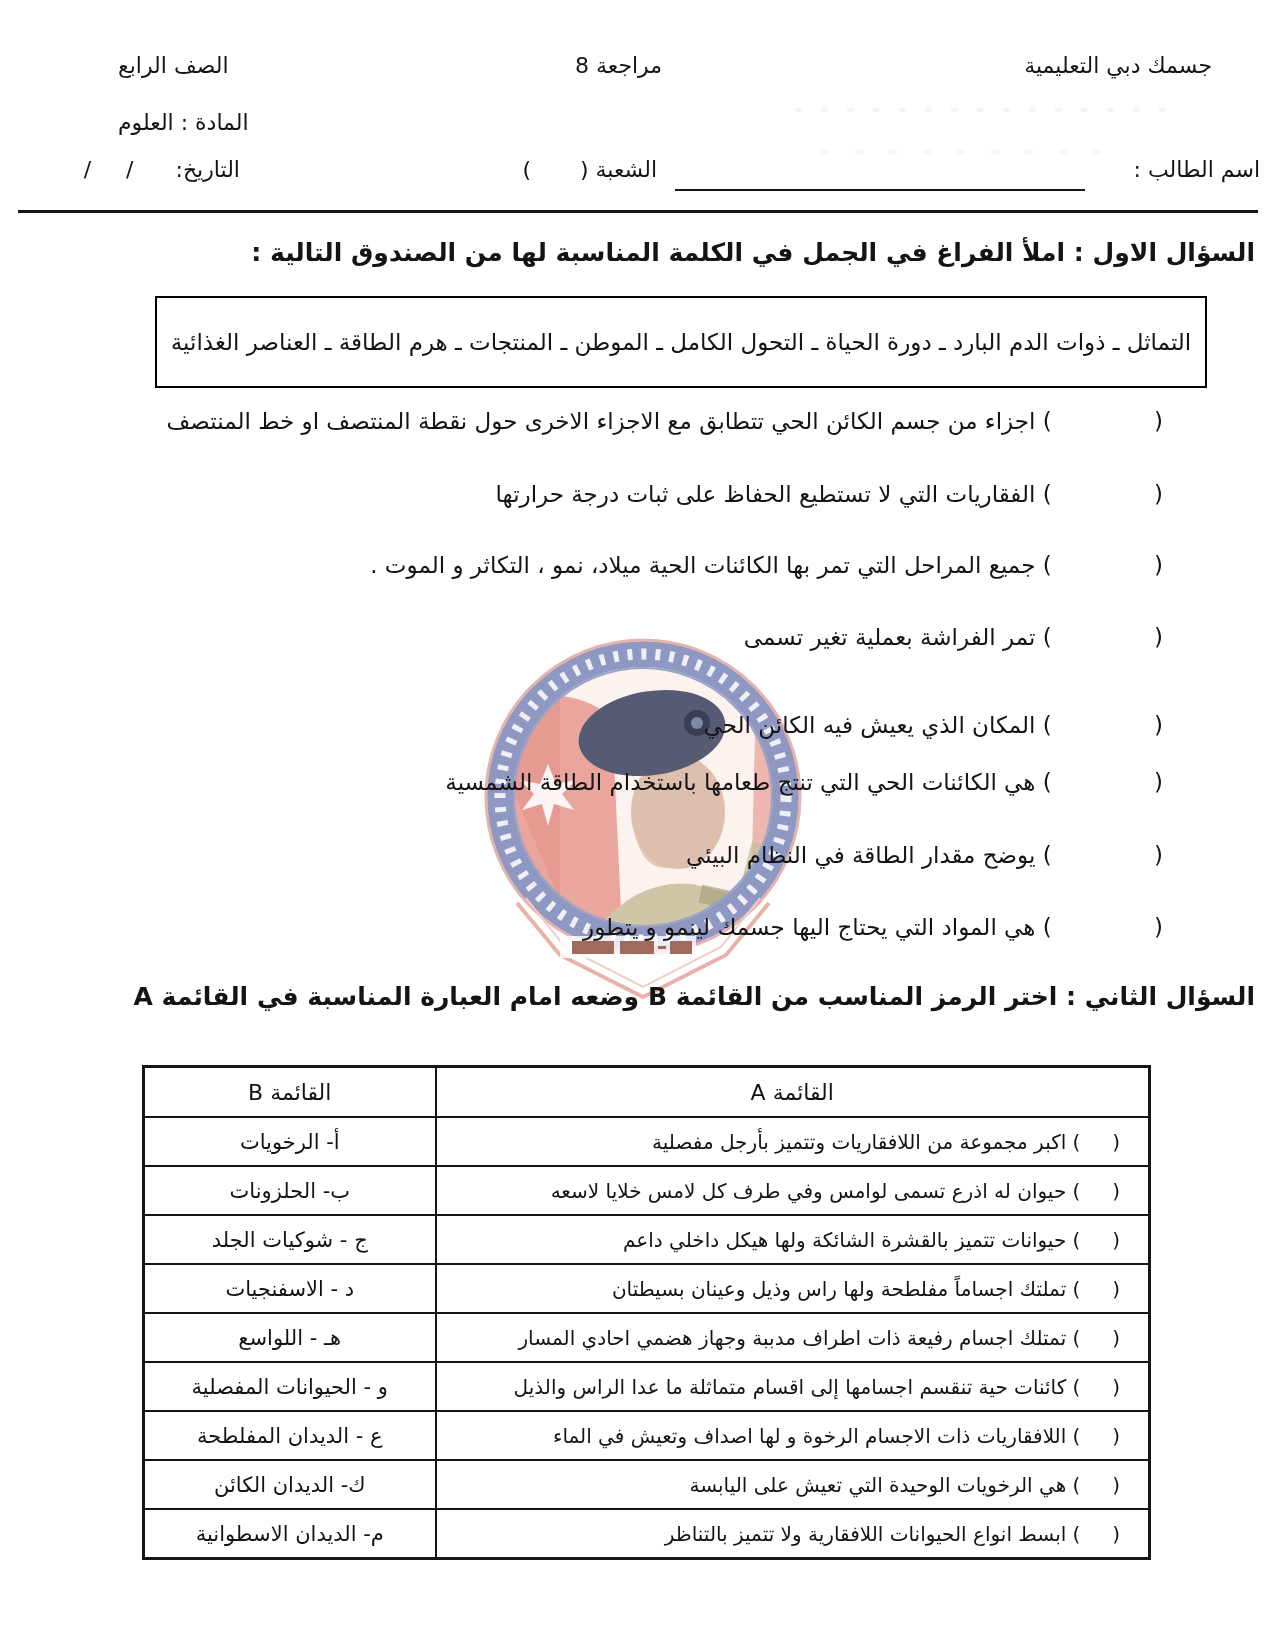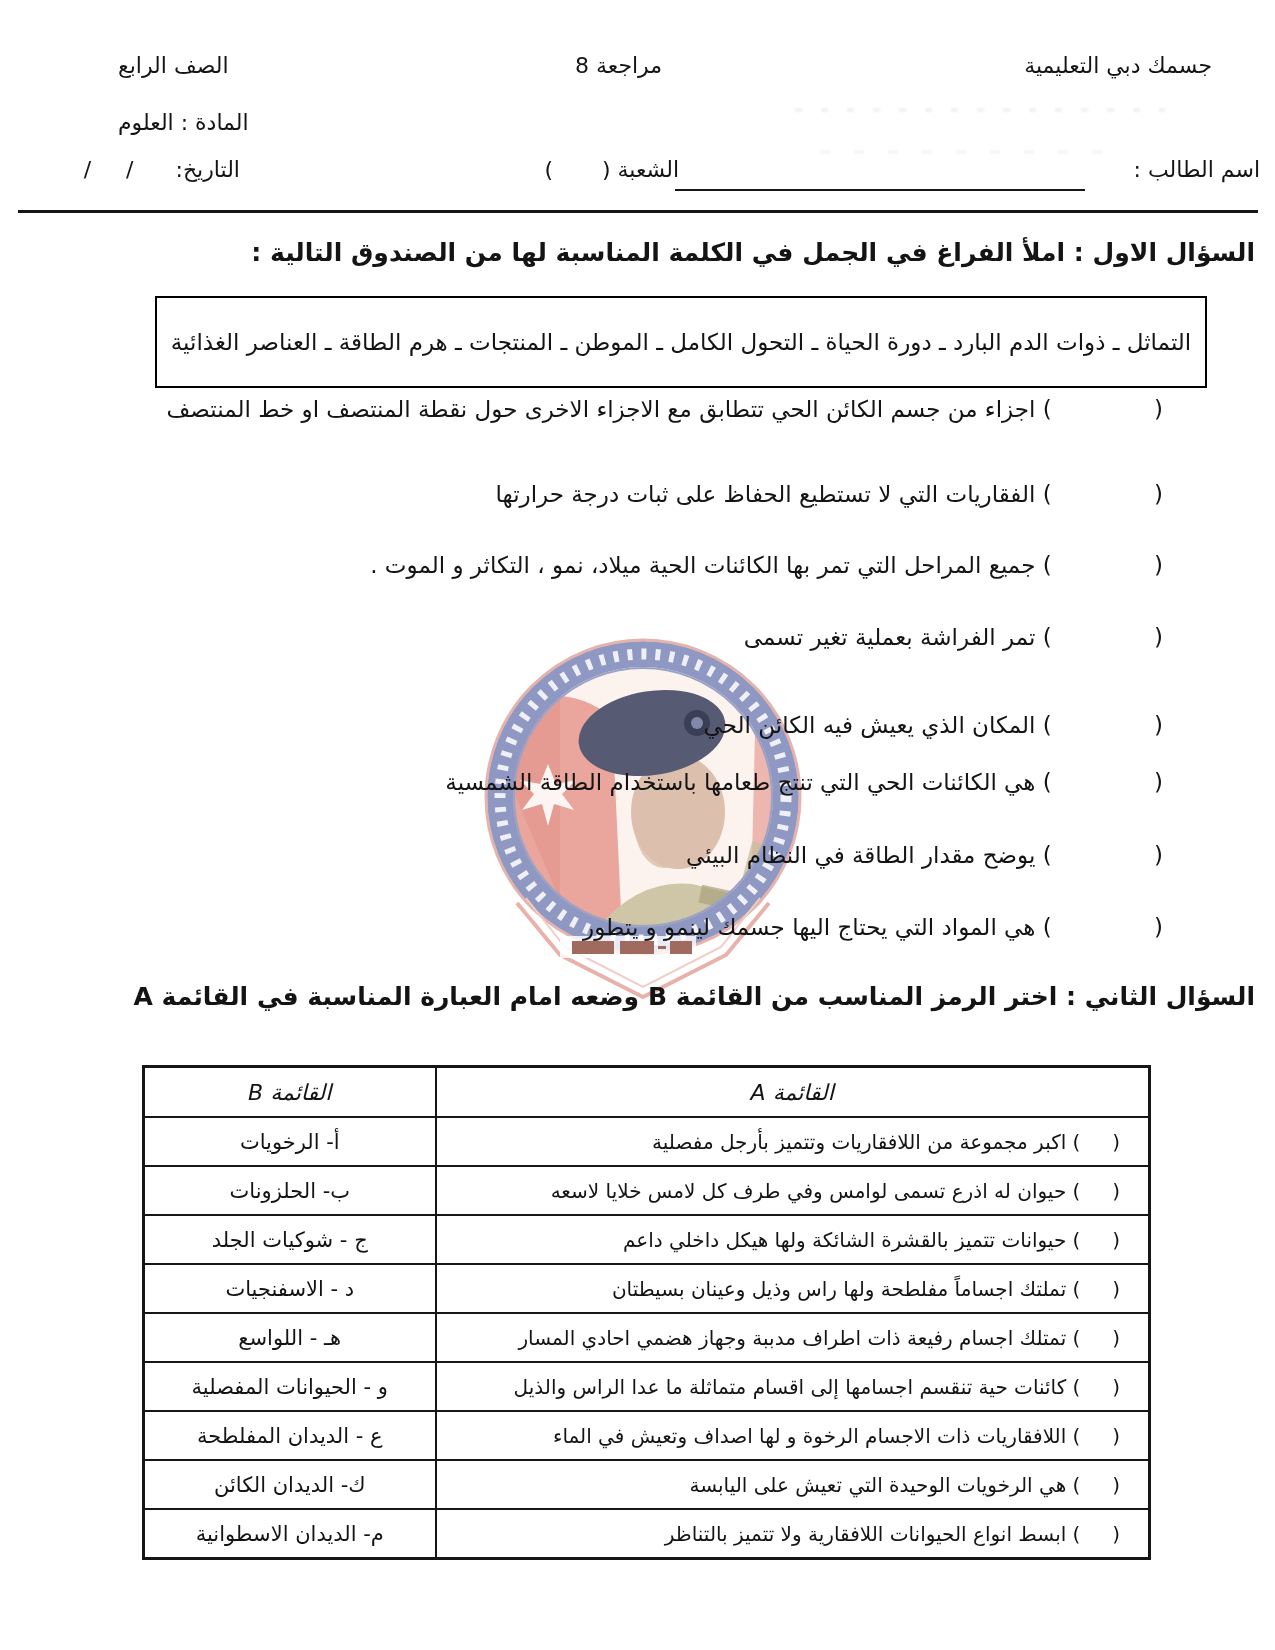--- a/index.html
+++ b/index.html
@@ -37,21 +37,21 @@
     border-collapse:collapse;
     table-layout:fixed;
     width:1006px;
   }
   table.match th, table.match td{
     border:2px solid #161616;
     font-weight:normal;
     overflow:hidden;
   }
   table.match{border:3px solid #161616;}
-  th.hcell{height:46px;font-size:22px;text-align:center;font-style:italic;}
+  th.hcell{height:46px;font-size:22px;text-align:center;}
   td.acell{
     height:45px;font-size:20px;text-align:right;
     padding:0 28px 0 4px;white-space:nowrap;
   }
   td.bcell{
     height:45px;font-size:21px;text-align:center;
     white-space:nowrap;
   }
   .wm{pointer-events:none;}
 </style>
@@ -97,32 +97,32 @@
   <div class="abs ghost g1" style="left:795px;top:108px;width:370px;height:4px;"></div>
   <div class="abs ghost g2" style="left:820px;top:150px;width:290px;height:4px;"></div>
 
   <div class="abs hdr rtl nowrap" style="right:63px;top:53px;">جسمك دبي التعليمية</div>
   <div class="abs hdr rtl nowrap" style="left:575px;top:53px;">مراجعة 8</div>
   <div class="abs hdr rtl nowrap" style="left:118px;top:53px;">الصف الرابع</div>
   <div class="abs hdr rtl nowrap" style="left:118px;top:110px;">المادة : العلوم</div>
 
   <div class="abs hdr rtl nowrap" style="right:15px;top:157px;">اسم الطالب :</div>
   <div class="abs name-line" style="left:675px;top:188px;width:410px;"></div>
-  <div class="abs hdr rtl nowrap" style="right:596px;top:157px;">الشعبة (&nbsp;&nbsp;&nbsp;&nbsp;&nbsp;&nbsp;&nbsp;)</div>
+  <div class="abs hdr rtl nowrap" style="right:618px;top:157px;">الشعبة (&nbsp;&nbsp;&nbsp;&nbsp;&nbsp;&nbsp;&nbsp;)</div>
   <div class="abs hdr rtl nowrap" style="right:1035px;top:157px;">التاريخ:&nbsp;&nbsp;&nbsp;&nbsp;&nbsp;&nbsp;/&nbsp;&nbsp;&nbsp;&nbsp;&nbsp;/</div>
 
   <div class="abs divider" style="left:18px;top:210px;width:1240px;"></div>
 
   <div class="abs title rtl nowrap" style="right:20px;top:238px;">السؤال الاول : املأ الفراغ في الجمل في الكلمة المناسبة لها من الصندوق التالية :</div>
 
   <div class="abs wordbox rtl" style="left:155px;top:296px;width:1048px;height:88px;">
     <span class="nowrap">التماثل ـ ذوات الدم البارد ـ دورة الحياة ـ التحول الكامل ـ الموطن ـ المنتجات ـ هرم الطاقة ـ العناصر الغذائية</span>
   </div>
 
-  <div class="abs q1item rtl nowrap" style="top:392px;">(&nbsp;&nbsp;&nbsp;&nbsp;&nbsp;&nbsp;&nbsp;&nbsp;&nbsp;&nbsp;&nbsp;&nbsp;&nbsp;&nbsp;) اجزاء من جسم الكائن الحي تتطابق مع الاجزاء الاخرى حول نقطة المنتصف او خط المنتصف</div>
+  <div class="abs q1item rtl nowrap" style="top:404px;">(&nbsp;&nbsp;&nbsp;&nbsp;&nbsp;&nbsp;&nbsp;&nbsp;&nbsp;&nbsp;&nbsp;&nbsp;&nbsp;&nbsp;) اجزاء من جسم الكائن الحي تتطابق مع الاجزاء الاخرى حول نقطة المنتصف او خط المنتصف</div>
   <div class="abs q1item rtl nowrap" style="top:477px;">(&nbsp;&nbsp;&nbsp;&nbsp;&nbsp;&nbsp;&nbsp;&nbsp;&nbsp;&nbsp;&nbsp;&nbsp;&nbsp;&nbsp;) الفقاريات التي لا تستطيع الحفاظ على ثبات درجة حرارتها</div>
   <div class="abs q1item rtl nowrap" style="top:548px;">(&nbsp;&nbsp;&nbsp;&nbsp;&nbsp;&nbsp;&nbsp;&nbsp;&nbsp;&nbsp;&nbsp;&nbsp;&nbsp;&nbsp;) جميع المراحل التي تمر بها الكائنات الحية ميلاد، نمو ، التكاثر و الموت .</div>
   <div class="abs q1item rtl nowrap" style="top:620px;">(&nbsp;&nbsp;&nbsp;&nbsp;&nbsp;&nbsp;&nbsp;&nbsp;&nbsp;&nbsp;&nbsp;&nbsp;&nbsp;&nbsp;) تمر الفراشة بعملية تغير تسمى</div>
   <div class="abs q1item rtl nowrap" style="top:692px;margin-top:16px;">(&nbsp;&nbsp;&nbsp;&nbsp;&nbsp;&nbsp;&nbsp;&nbsp;&nbsp;&nbsp;&nbsp;&nbsp;&nbsp;&nbsp;) المكان الذي يعيش فيه الكائن الحي</div>
   <div class="abs q1item rtl nowrap" style="top:765px;">(&nbsp;&nbsp;&nbsp;&nbsp;&nbsp;&nbsp;&nbsp;&nbsp;&nbsp;&nbsp;&nbsp;&nbsp;&nbsp;&nbsp;) هي الكائنات الحي التي تنتج طعامها باستخدام الطاقة الشمسية</div>
   <div class="abs q1item rtl nowrap" style="top:838px;">(&nbsp;&nbsp;&nbsp;&nbsp;&nbsp;&nbsp;&nbsp;&nbsp;&nbsp;&nbsp;&nbsp;&nbsp;&nbsp;&nbsp;) يوضح مقدار الطاقة في النظام البيئي</div>
   <div class="abs q1item rtl nowrap" style="top:910px;">(&nbsp;&nbsp;&nbsp;&nbsp;&nbsp;&nbsp;&nbsp;&nbsp;&nbsp;&nbsp;&nbsp;&nbsp;&nbsp;&nbsp;) هي المواد التي يحتاج اليها جسمك لينمو و يتطور</div>
 
   <div class="abs title rtl nowrap" style="right:20px;top:982px;">السؤال الثاني : اختر الرمز المناسب من القائمة B وضعه امام العبارة المناسبة في القائمة A</div>
 

